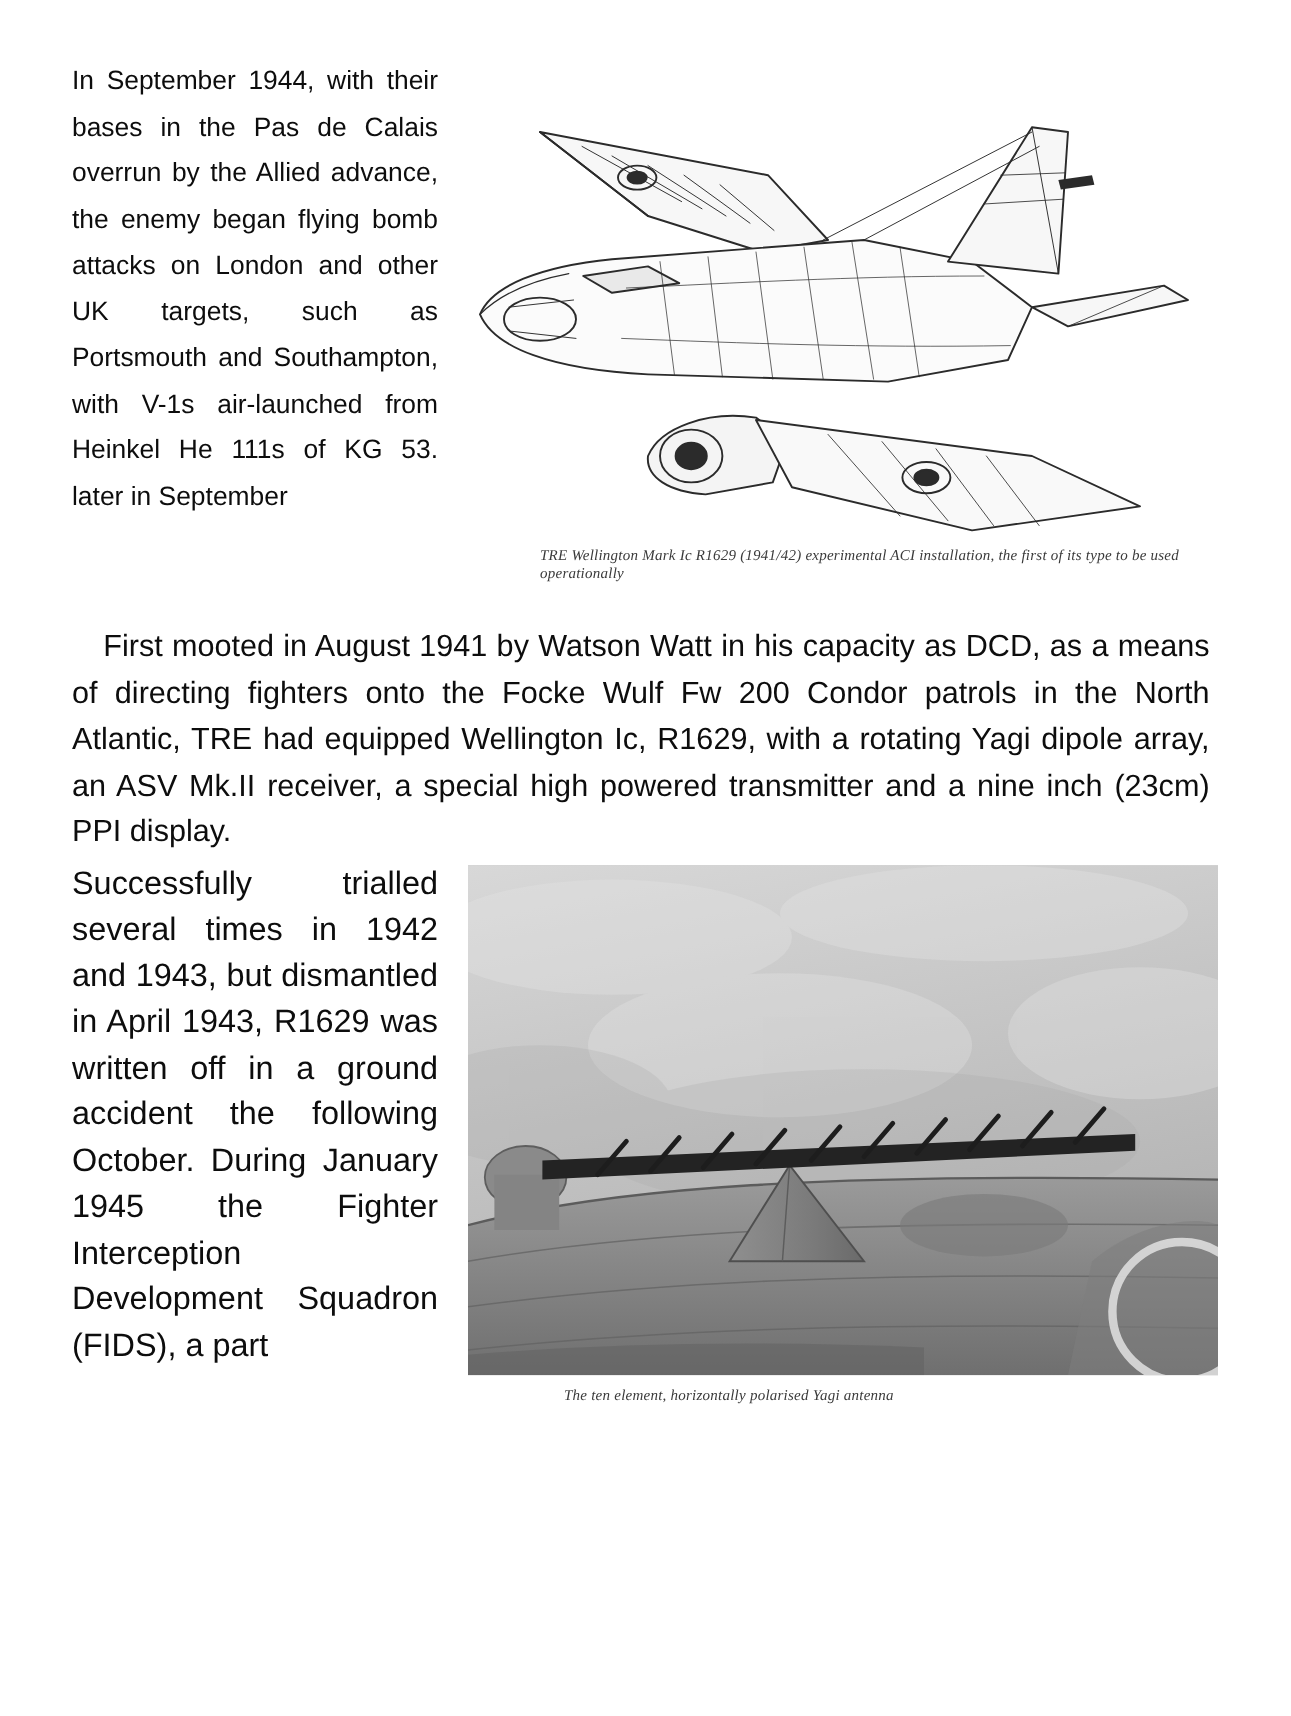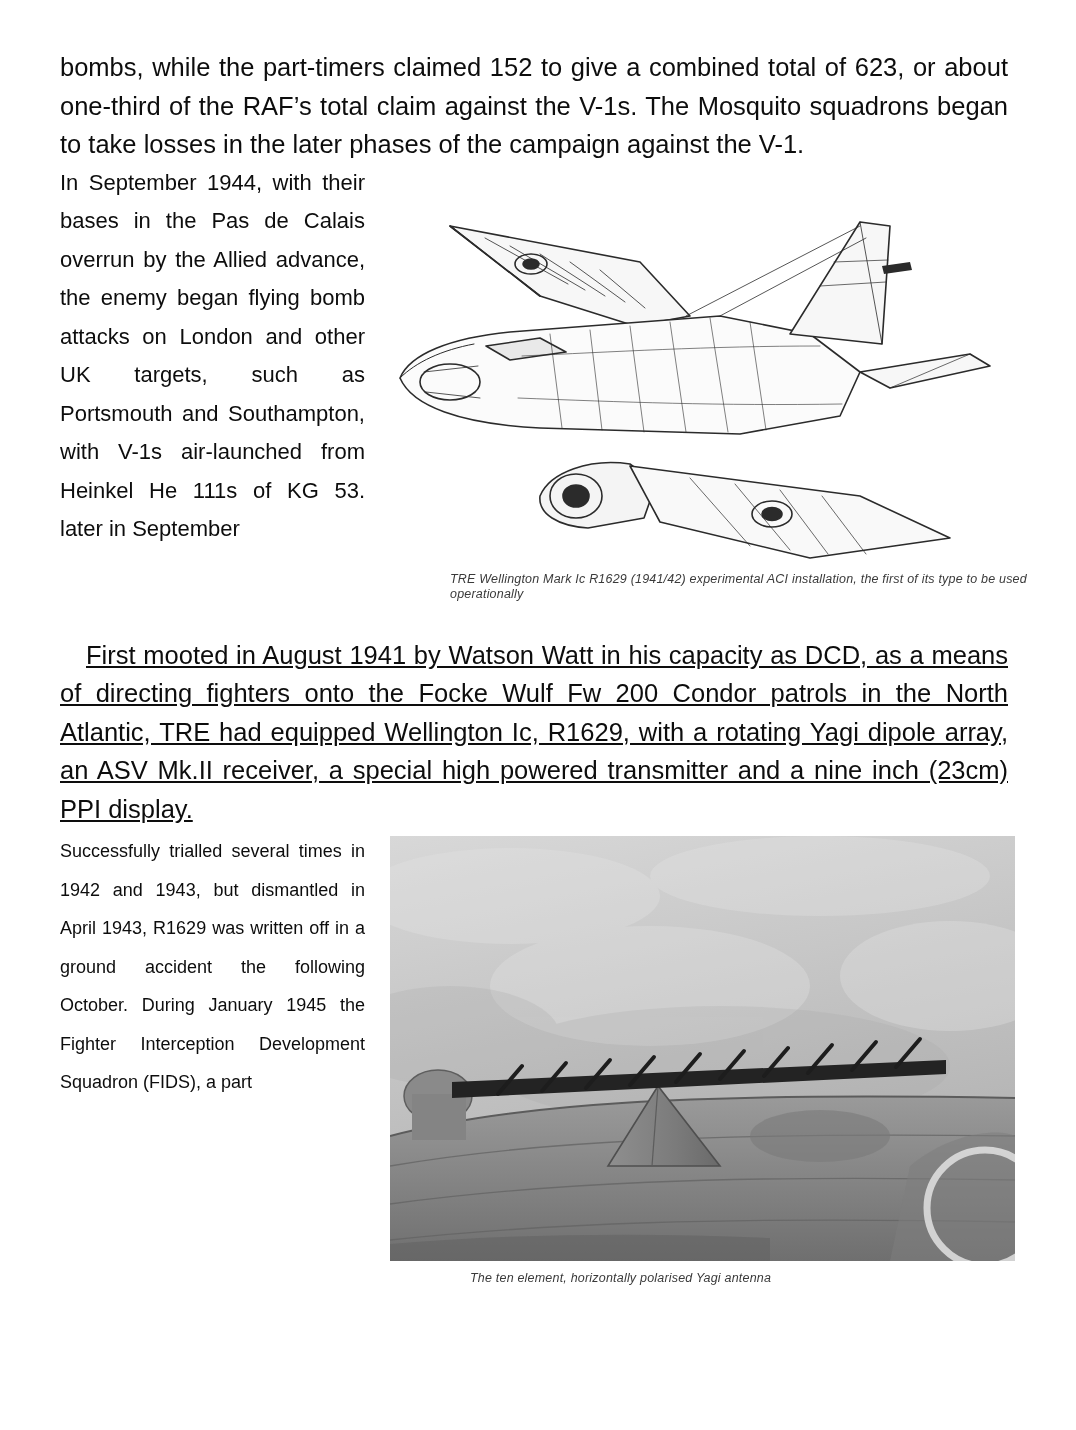--- a/index.html
+++ b/index.html
@@ -58,38 +58,38 @@
   .fig-1 .art {
     width: 618px;
     height: 400px;
     position: relative;
   }
   .caption {
     font-size: 12.5px;
     line-height: 15px;
     color: #3a3a3a;
     font-style: italic;
-    font-family: Liberation Sans, sans-serif;
+    font-family: Liberation Serif, serif;
     letter-spacing: 0.2px;
   }
   .cap-1 {
     margin-top: 6px;
     width: 590px;
     margin-left: 60px;
   }
 
   
   .wrap-2 {
     position: relative;
     margin-top: 4px;
     min-height: 470px;
   }
   .col-narrow-2 {
     width: 305px;
-    font-size: 18px;
+    font-size: 27px;
     line-height: 38.5px;
     text-align: justify;
     text-align-last: left;
   }
   .fig-2 {
     position: absolute;
     left: 330px;
     top: 4px;
     width: 682px;
   }
@@ -102,33 +102,31 @@
   }
   .cap-2 {
     margin-top: 10px;
     margin-left: 80px;
     width: 520px;
   }
 
   .mid-para {
     margin-top: 2px;
     width: 948px;
-    text-decoration: underline;
   }
 
   
   svg { display: block; }
 </style>
 </head>
 <body>
 
 <div class="page">
   <div class="content">
 
-    <p class="para-top">bombs, while the part-timers claimed 152 to give a combined total of 623, or about one-third of the RAF’s total claim against the V-1s. The Mosquito squadrons began to take losses in the later phases of the campaign against the V-1.</p>
 
     <div class="wrap-1">
       <p class="col-narrow">In September 1944, with their bases in the Pas de Calais overrun by the Allied advance, the enemy began flying bomb attacks on London and other UK targets, such as Portsmouth and Southampton, with V-1s air-launched from Heinkel He 111s of KG 53. later in September</p>
 
       <div class="fig-1">
         <div class="art">
           <svg width="618" height="400" viewBox="0 0 618 400" aria-hidden="true">
             <g fill="none" stroke="#2b2b2b" stroke-width="1.6" stroke-linejoin="round" stroke-linecap="round">
 
               <path d="M60 60 L250 96 L300 150 L245 160 L150 130 Z" fill="#f7f7f7"></path>

